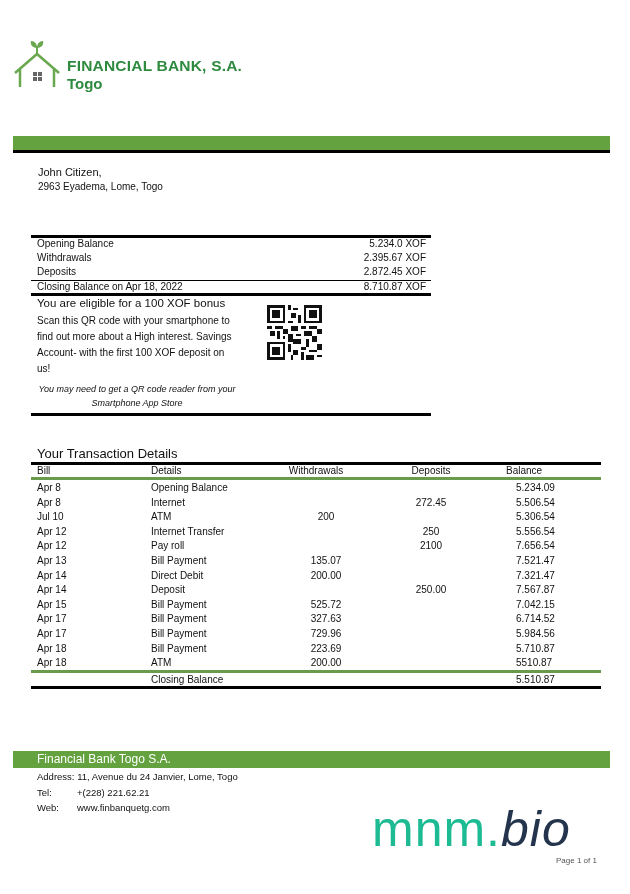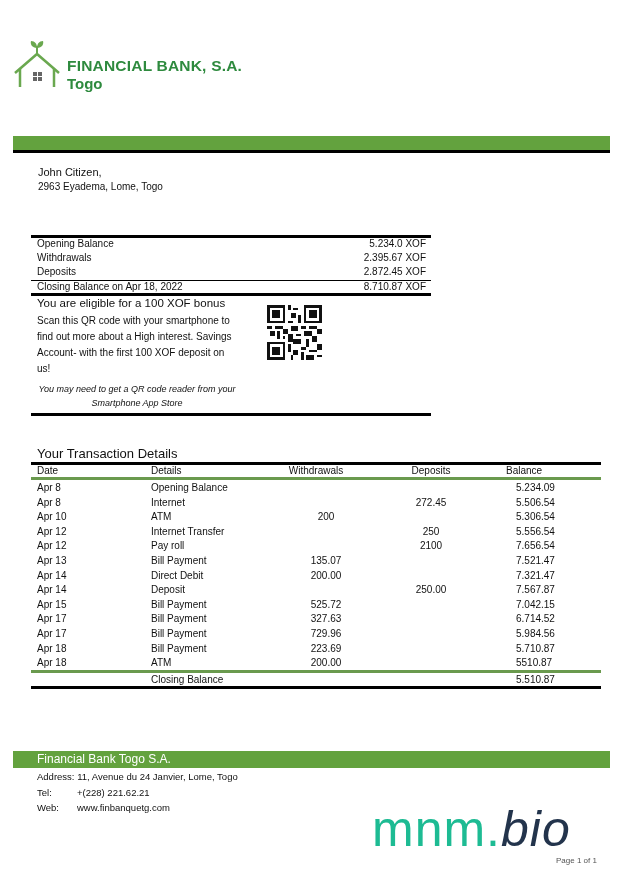--- a/index.html
+++ b/index.html
@@ -123,21 +123,21 @@
              M8 11h2v3H8z M11 11h2v1h-2z M10 13h3v2h-3z M15 13h1v3h-1z M17 12h2v2h-2z
              M8 15h1v3H8z M10 17h2v2h-2z M13 16h2v1h-2z M16 17h3v1h-3z M19 15h2v2h-2z
              M13 18h1v3h-1z M15 19h3v2h-3z M19 19h2v1h-2z M9 19h1v2H9z M6 12h1v1H6z"></path>
   </g>
 </svg>
 <div id="promo-bottom" class="abs thick"></div>
 
 <div id="tx-title" class="abs">Your Transaction Details</div>
 <div id="tx-top" class="abs thick"></div>
 <div class="tx-row hdr" style="top:465px">
-  <span class="c-date">Date</span>
+  <span class="c-date">Bill</span>
   <span class="c-det">Details</span>
   <span class="c-wd">Withdrawals</span>
   <span class="c-dep">Deposits</span>
   <span class="c-bal">Balance</span>
 </div>
 <div id="tx-green-head" class="abs"></div>
 
 <div id="tx-rows">
     <div class="tx-row" style="top: 482px;">
       <span class="c-date">Apr 8</span>
@@ -147,21 +147,21 @@
       <span class="c-bal">5.234.09</span>
     </div>
     <div class="tx-row" style="top: 496.6px;">
       <span class="c-date">Apr 8</span>
       <span class="c-det">Internet</span>
       <span class="c-wd"></span>
       <span class="c-dep">272.45</span>
       <span class="c-bal">5.506.54</span>
     </div>
     <div class="tx-row" style="top: 511.2px;">
-      <span class="c-date">Apr 10</span>
+      <span class="c-date">Jul 10</span>
       <span class="c-det">ATM</span>
       <span class="c-wd">200</span>
       <span class="c-dep"></span>
       <span class="c-bal">5.306.54</span>
     </div>
     <div class="tx-row" style="top: 525.8px;">
       <span class="c-date">Apr 12</span>
       <span class="c-det">Internet Transfer</span>
       <span class="c-wd"></span>
       <span class="c-dep">250</span>

